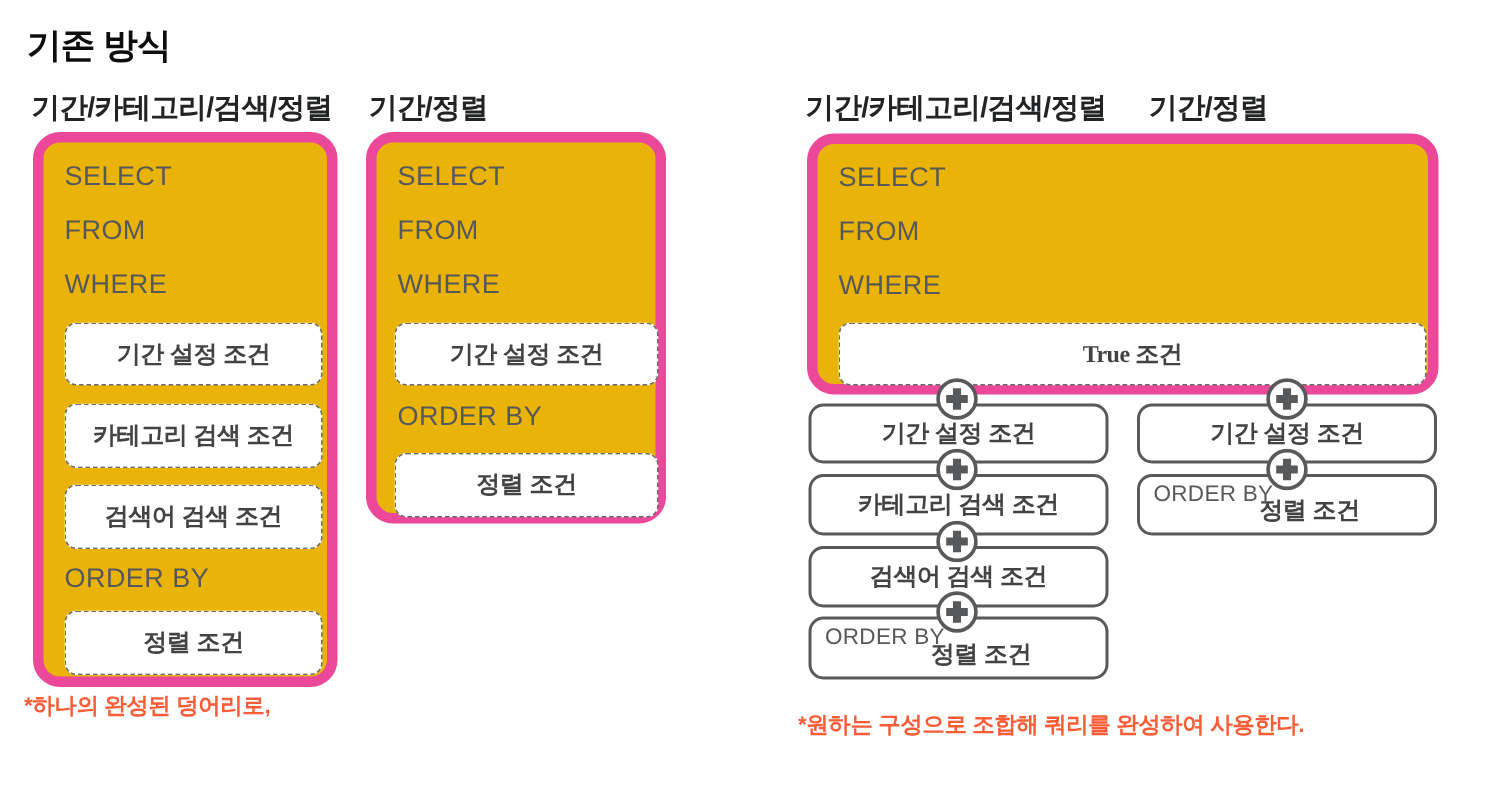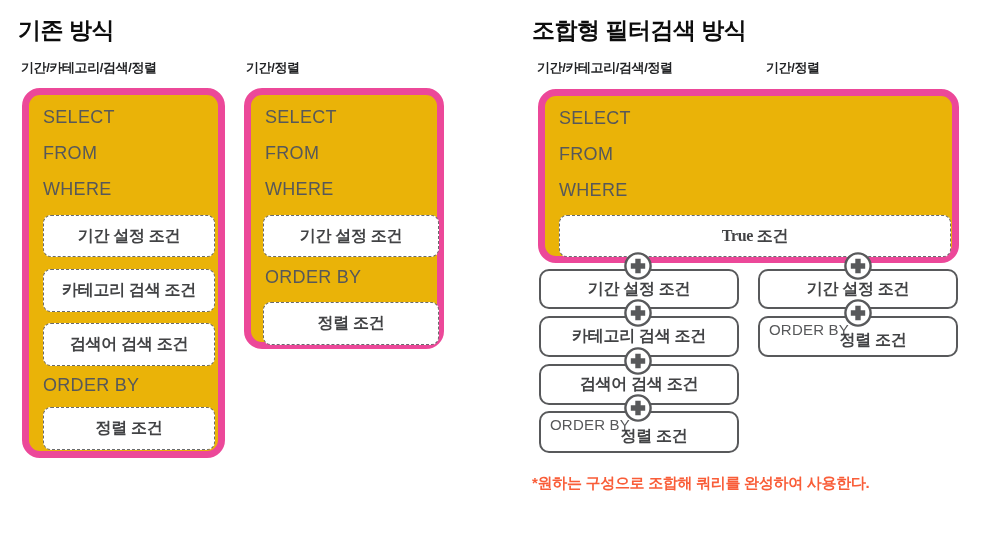--- a/index.html
+++ b/index.html
@@ -2,21 +2,21 @@
 <html><head>
 <meta charset="utf-8">
 <style>
   html,body { margin:0; padding:0; background:#ffffff; }
   .canvas {
     position:relative; width:996px; height:535px; background:#ffffff;
     font-family:"Liberation Sans", sans-serif; overflow:hidden;
   }
   .abs { position:absolute; }
   .title { font-size:23px; font-weight:800; color:#0d0d0d; letter-spacing:-0.5px; white-space:nowrap; }
-  .sublabel { font-size:13px; font-weight:600; color:#222325; letter-spacing:-0.4px; white-space:nowrap; }
+  .sublabel { font-size:19px; font-weight:600; color:#222325; letter-spacing:-0.4px; white-space:nowrap; }
   .panel { position:absolute; border:7px solid #ec4899; border-radius:18px; background:#eab308; box-sizing:border-box; }
   .kw { position:absolute; left:14px; font-size:18px; font-weight:500; color:#57585a; letter-spacing:0.3px; white-space:nowrap; }
   .dashed {
     position:absolute; border:1.6px dashed #6a6b6d; border-radius:8px; box-sizing:border-box;
     display:flex; align-items:center; justify-content:center;
     font-size:16px; font-weight:600; color:#424345; letter-spacing:-0.3px; background:#ffffff;
   }
   .chip {
     position:absolute; border:2px solid #58595b; border-radius:10px; background:#ffffff; box-sizing:border-box;
     display:flex; align-items:center; justify-content:center;
@@ -51,22 +51,22 @@
 
   <div class="panel" style="left:244px; top:88px; width:200px; height:261px;">
     <span class="kw" style="top:12px;">SELECT</span>
     <span class="kw" style="top:48px;">FROM</span>
     <span class="kw" style="top:84px;">WHERE</span>
     <div class="dashed" style="left:12px; top:120px; width:176px; height:42px;">기간 설정 조건</div>
     <span class="kw" style="top:172px;">ORDER BY</span>
     <div class="dashed" style="left:12px; top:207px; width:176px; height:43px;">정렬 조건</div>
   </div>
 
+  <div class="abs note" style="left:16px; top:461px;">*하나의 완성된 덩어리로,</div>
 
-  <div class="abs title" style="left:532px; top:15px;">조합형 필터검색 방식</div>
 
   <div class="abs sublabel" style="left:537px; top:59px;">기간/카테고리/검색/정렬</div>
   <div class="abs sublabel" style="left:766px; top:59px;">기간/정렬</div>
 
   <div class="panel" style="left:538px; top:89px; width:421px; height:174px;">
     <span class="kw" style="top:12px;">SELECT</span>
     <span class="kw" style="top:48px;">FROM</span>
     <span class="kw" style="top:84px;">WHERE</span>
     <div class="dashed" style="left:14px; top:119px; width:392px; height:42px;font-family:Liberation Serif, serif;">True 조건</div>
   </div>

